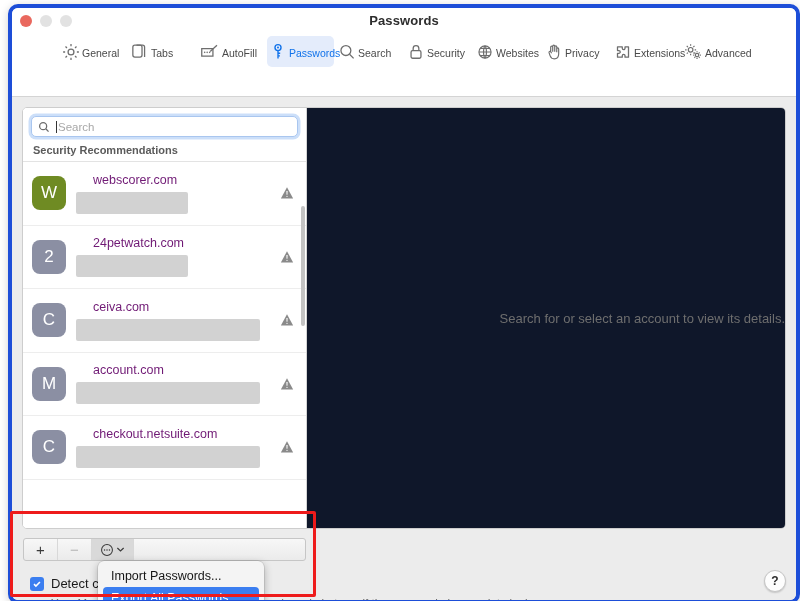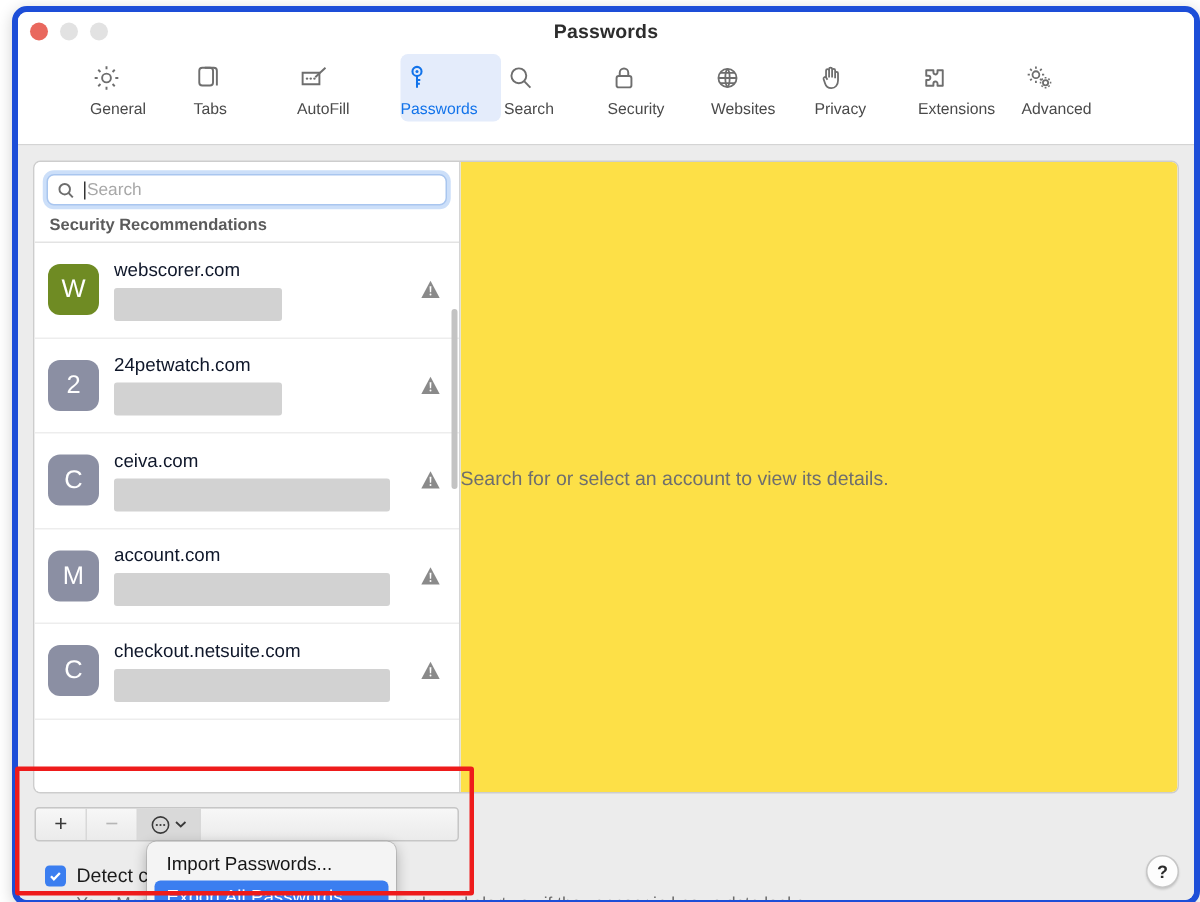--- a/index.html
+++ b/index.html
@@ -72,22 +72,22 @@
     justify-content: center;
     align-items: flex-start;
     padding-top: 2px;
     gap: 2px;
   }
   .tb-item {
     width: 67px;
     padding: 3px 0 2px 0;
     border-radius: 5px;
     display: flex;
-    flex-direction: column;
-    align-items: flex-start;
+    flex-direction: row;
+    align-items: center;
     justify-content: flex-start;
     cursor: default;
   }
   .tb-item.selected {
     background: #e4ecfb;
   }
   .tb-icon {
     height: 26px;
     display: flex;
     align-items: center;
@@ -193,24 +193,25 @@
   .row-text {
     flex: 1;
     min-width: 0;
     margin-left: 10px;
     display: flex;
     flex-direction: column;
     justify-content: center;
   }
   .row-domain {
     font-size: 12.5px;
-    color: #0f172a;
+    color: #701a75;
     white-space: nowrap;
     overflow: hidden;
     line-height: 15px;
+    margin-left: 17px;
   }
   .redact {
     height: 22px;
     background: #d2d2d2;
     border-radius: 2px;
     margin-top: 4px;
   }
   .warn {
     flex: 0 0 auto;
     width: 22px;
@@ -225,24 +226,24 @@
     top: 44px;
     width: 4px;
     height: 120px;
     background: #c3c3c3;
     border-radius: 2px;
   }
 
   
   .detail {
     flex: 1;
-    background: #fde047;
-    display: flex;
-    align-items: center;
-    justify-content: flex-start;
+    background: #0f172a;
+    display: flex;
+    align-items: center;
+    justify-content: flex-end;
   }
   .detail-msg {
     font-size: 13px;
     color: #6e6e6e;
   }
 
   
   .bottom-bar {
     position: absolute;
     left: 11px;

